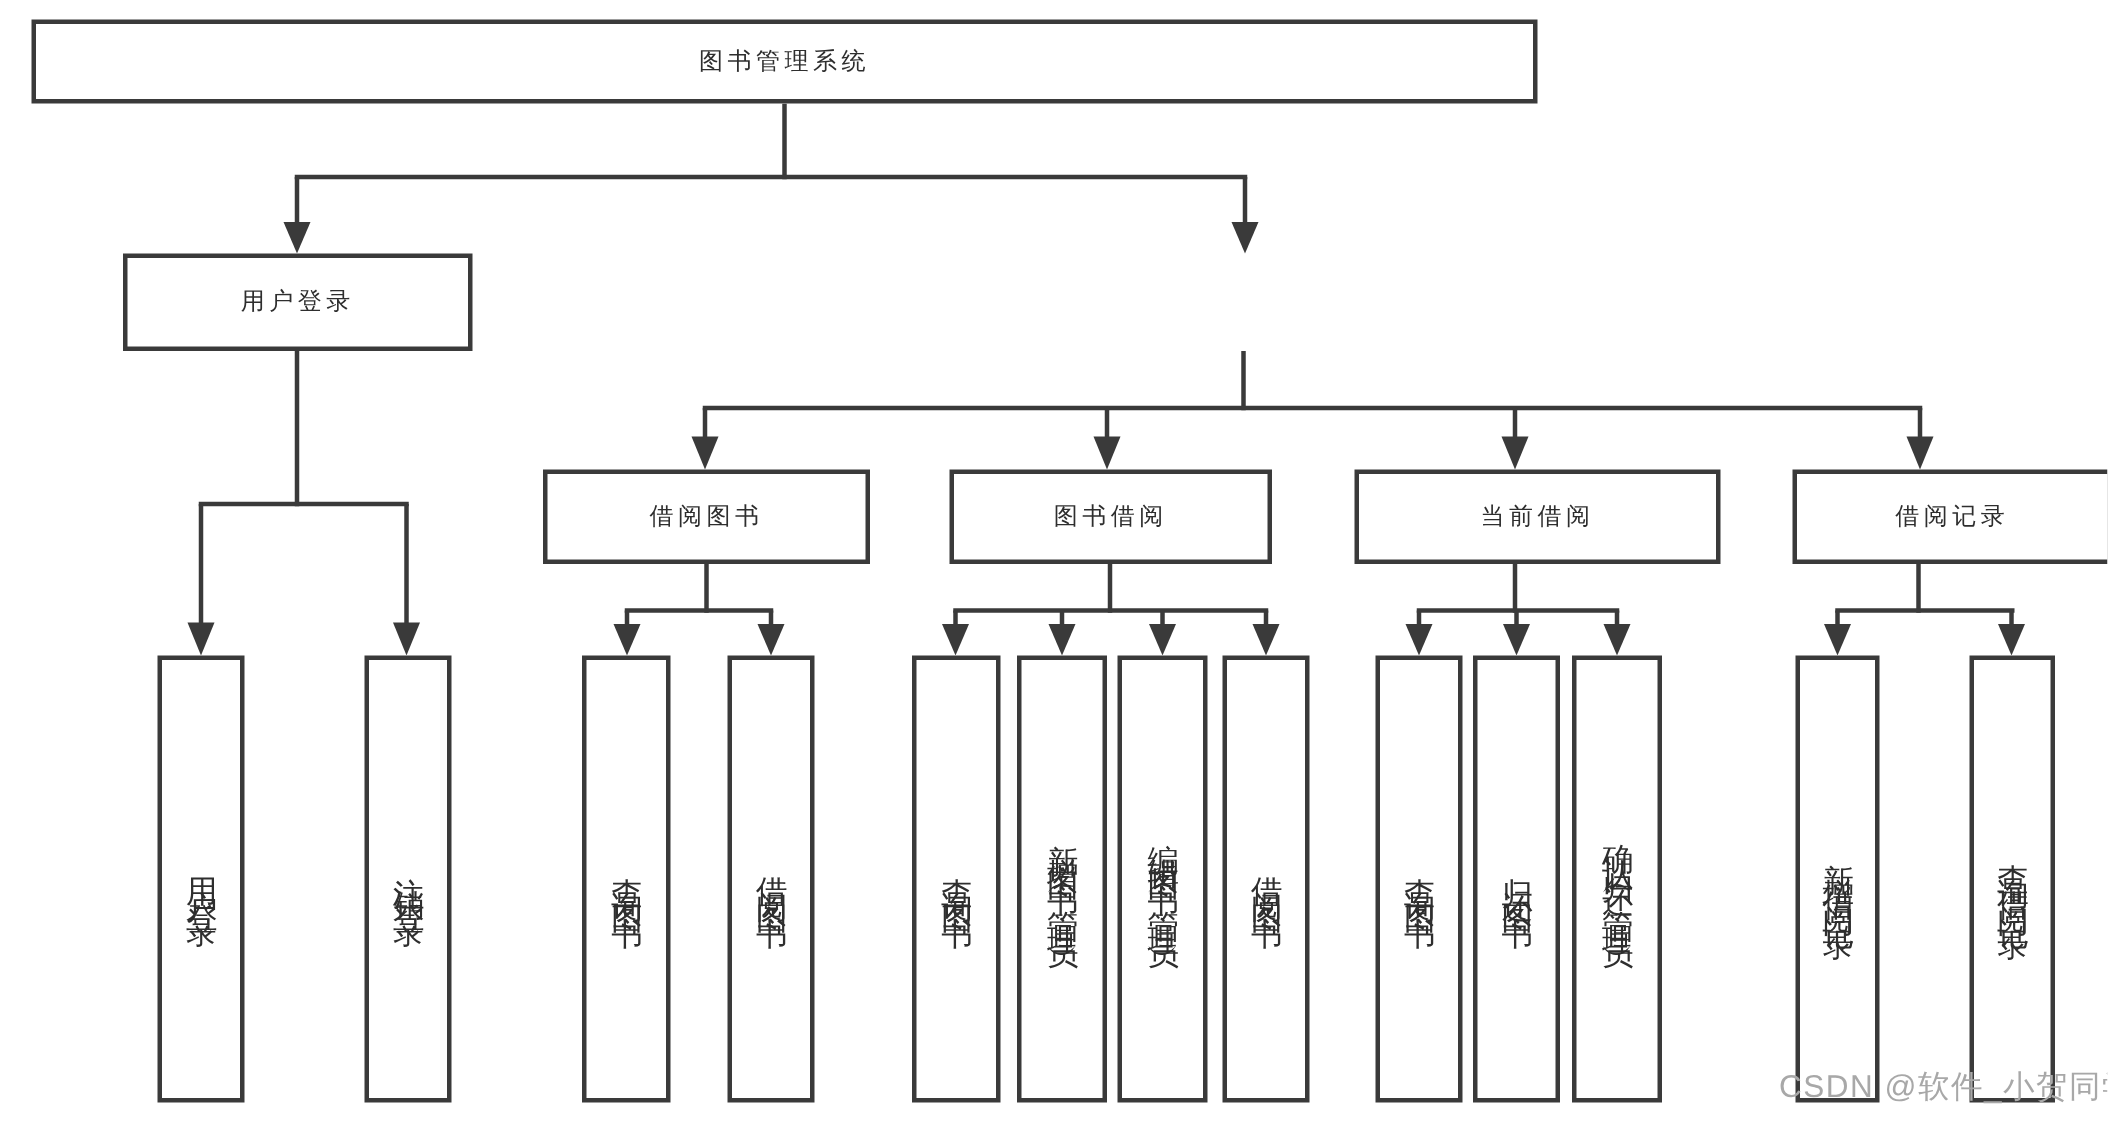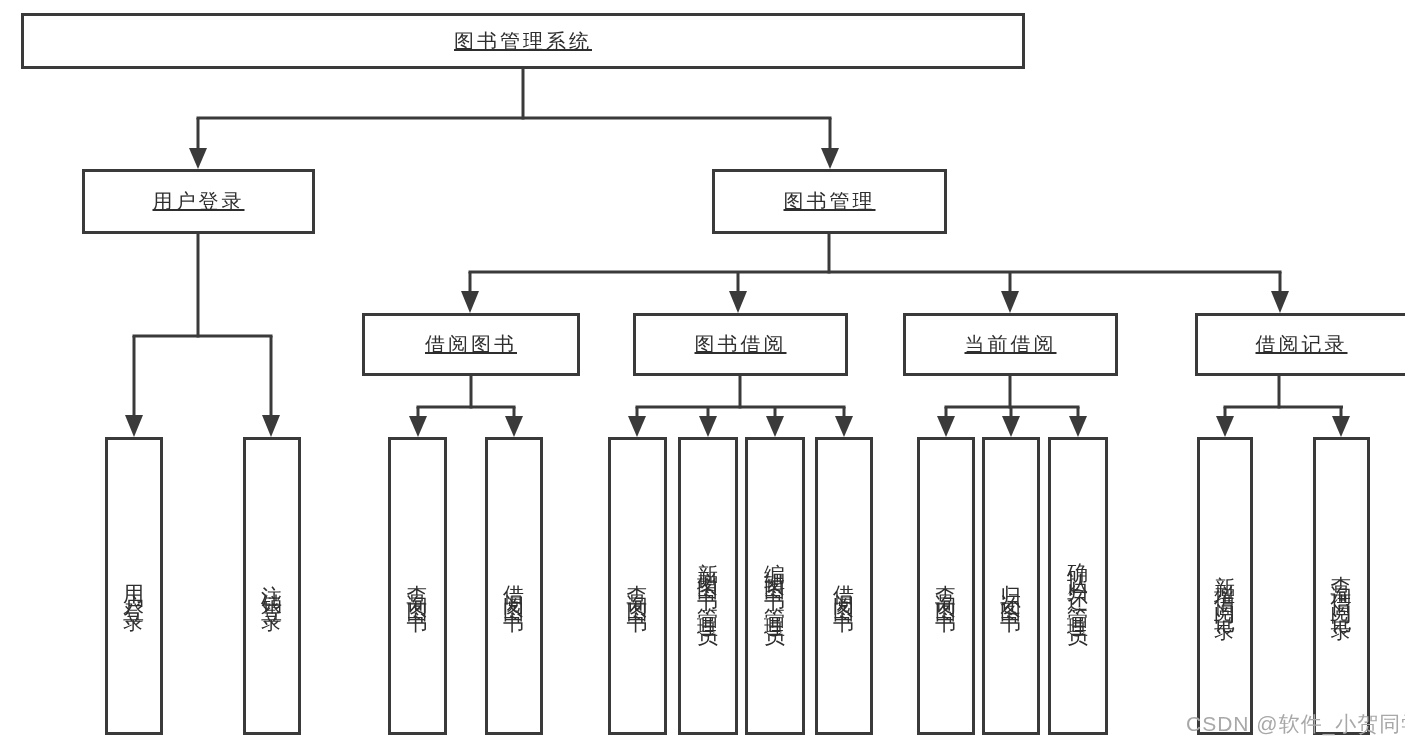--- a/index.html
+++ b/index.html
@@ -15,21 +15,21 @@
   #wires polygon{fill:#3a3a3a;stroke:none;}
   .node{
     position:absolute;
     box-sizing:border-box;
     background:#ffffff;
     border:3px solid #3a3a3a;
     display:flex;align-items:center;justify-content:center;
     z-index:2;
     color:#2e2e2e;
   }
-  .hbox{font-size:20px;letter-spacing:3px;white-space:nowrap;text-decoration:underline;}
+  .hbox{font-size:16px;letter-spacing:3px;white-space:nowrap;}
   .vbox{font-size:21px;}
   .vbox .vtext{
     writing-mode:vertical-rl;
     text-orientation:mixed;
     letter-spacing:9px;
     line-height:1;
     white-space:nowrap;
   }
   .watermark{
     position:absolute;
@@ -107,31 +107,28 @@
     <polygon points="1332,416 1350,416 1341,437"></polygon>
   </svg>
 
   <div class="node hbox" style="left:21px;top:13px;width:1004px;height:56px;">
     <span>图书管理系统</span>
   </div>
 
   <div class="node hbox" style="left:82px;top:169px;width:233px;height:65px;">
     <span>用户登录</span>
   </div>
-  <div class="node hbox" style="left:712px;top:169px;width:235px;height:65px;">
-    <span>图书管理</span>
-  </div>
 
   <div class="node hbox" style="left:362px;top:313px;width:218px;height:63px;">
     <span>借阅图书</span>
   </div>
   <div class="node hbox" style="left:633px;top:313px;width:215px;height:63px;align-items:center;">
     <span>图书借阅</span>
   </div>
-  <div class="node hbox" style="left:903px;top:313px;width:215px;height:63px;">
+  <div class="node hbox" style="left:903px;top:313px;width:244px;height:63px;">
     <span>当前借阅</span>
   </div>
   <div class="node hbox" style="left:1173px;top:313px;width:213px;height:63px;margin-left:22px;">
     <span>借阅记录</span>
   </div>
 
   <div class="node vbox" style="left:105px;top:437px;width:58px;height:298px;">
     <span class="vtext">用户登录</span>
   </div>
   <div class="node vbox" style="left:243px;top:437px;width:58px;height:298px;">

